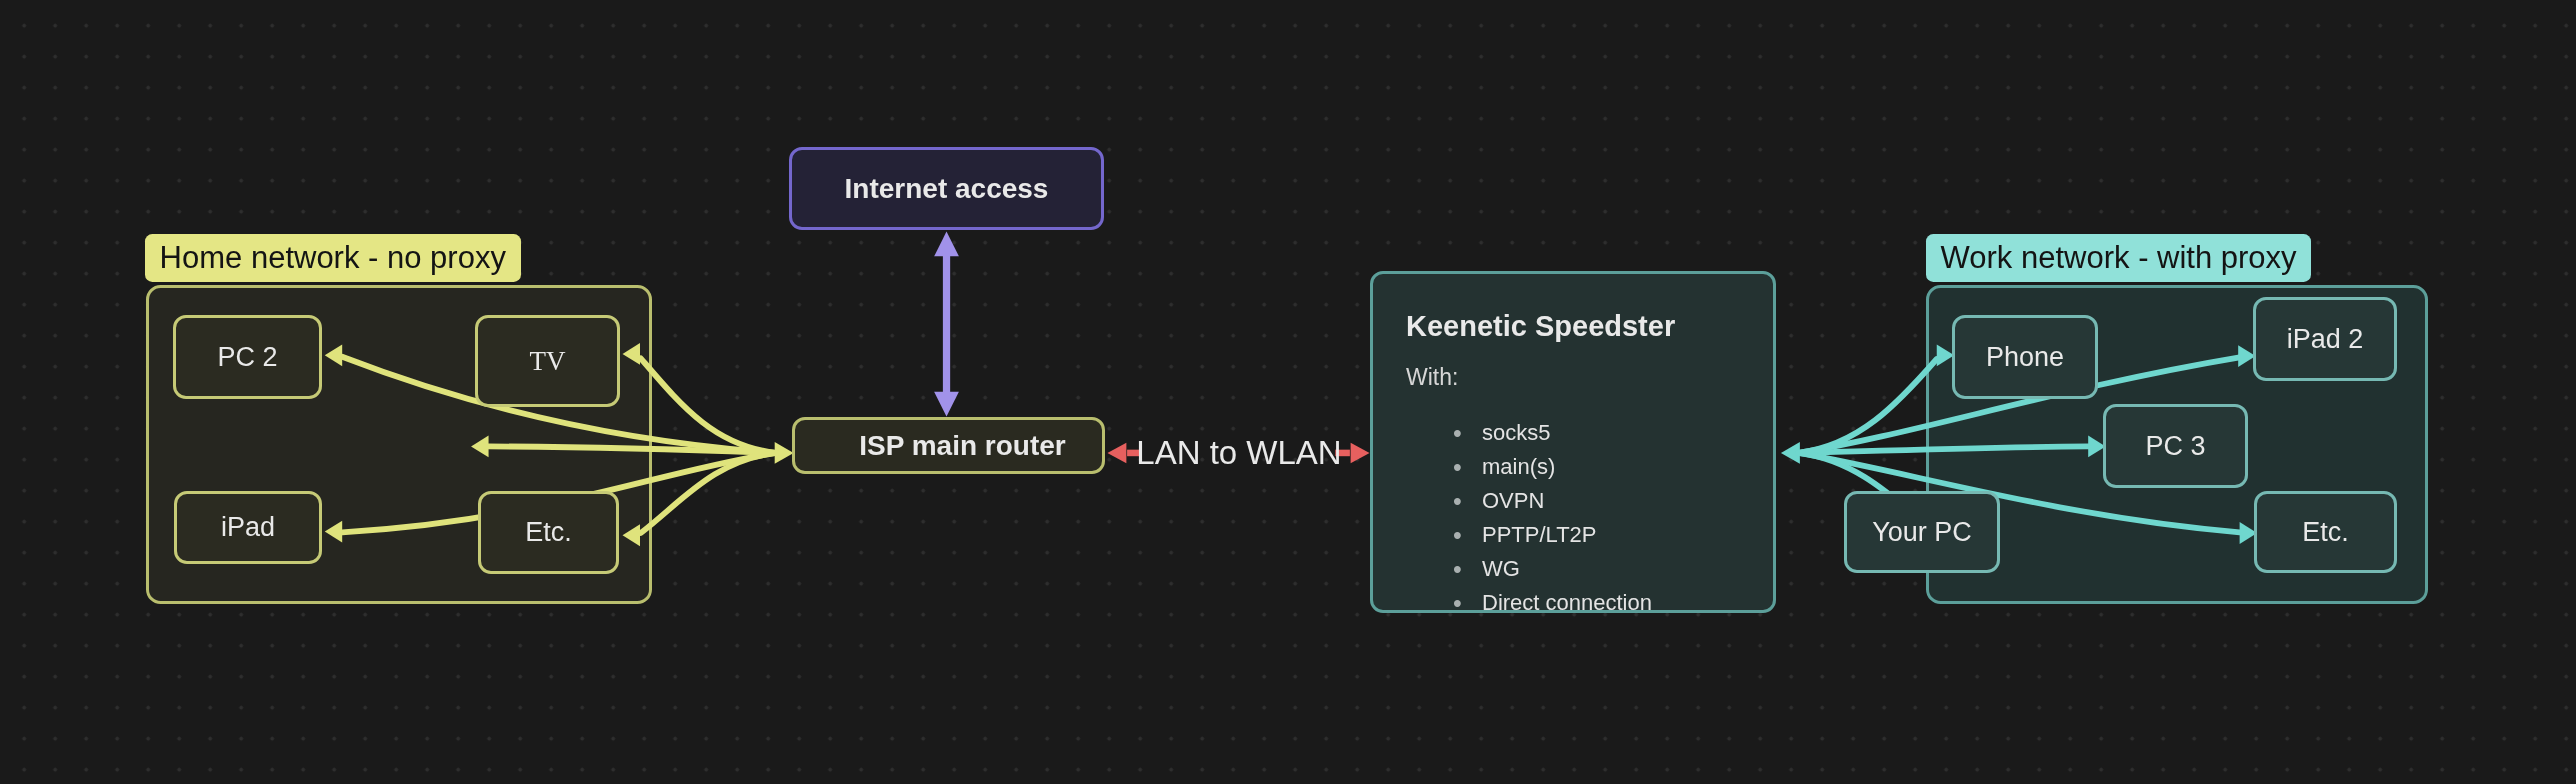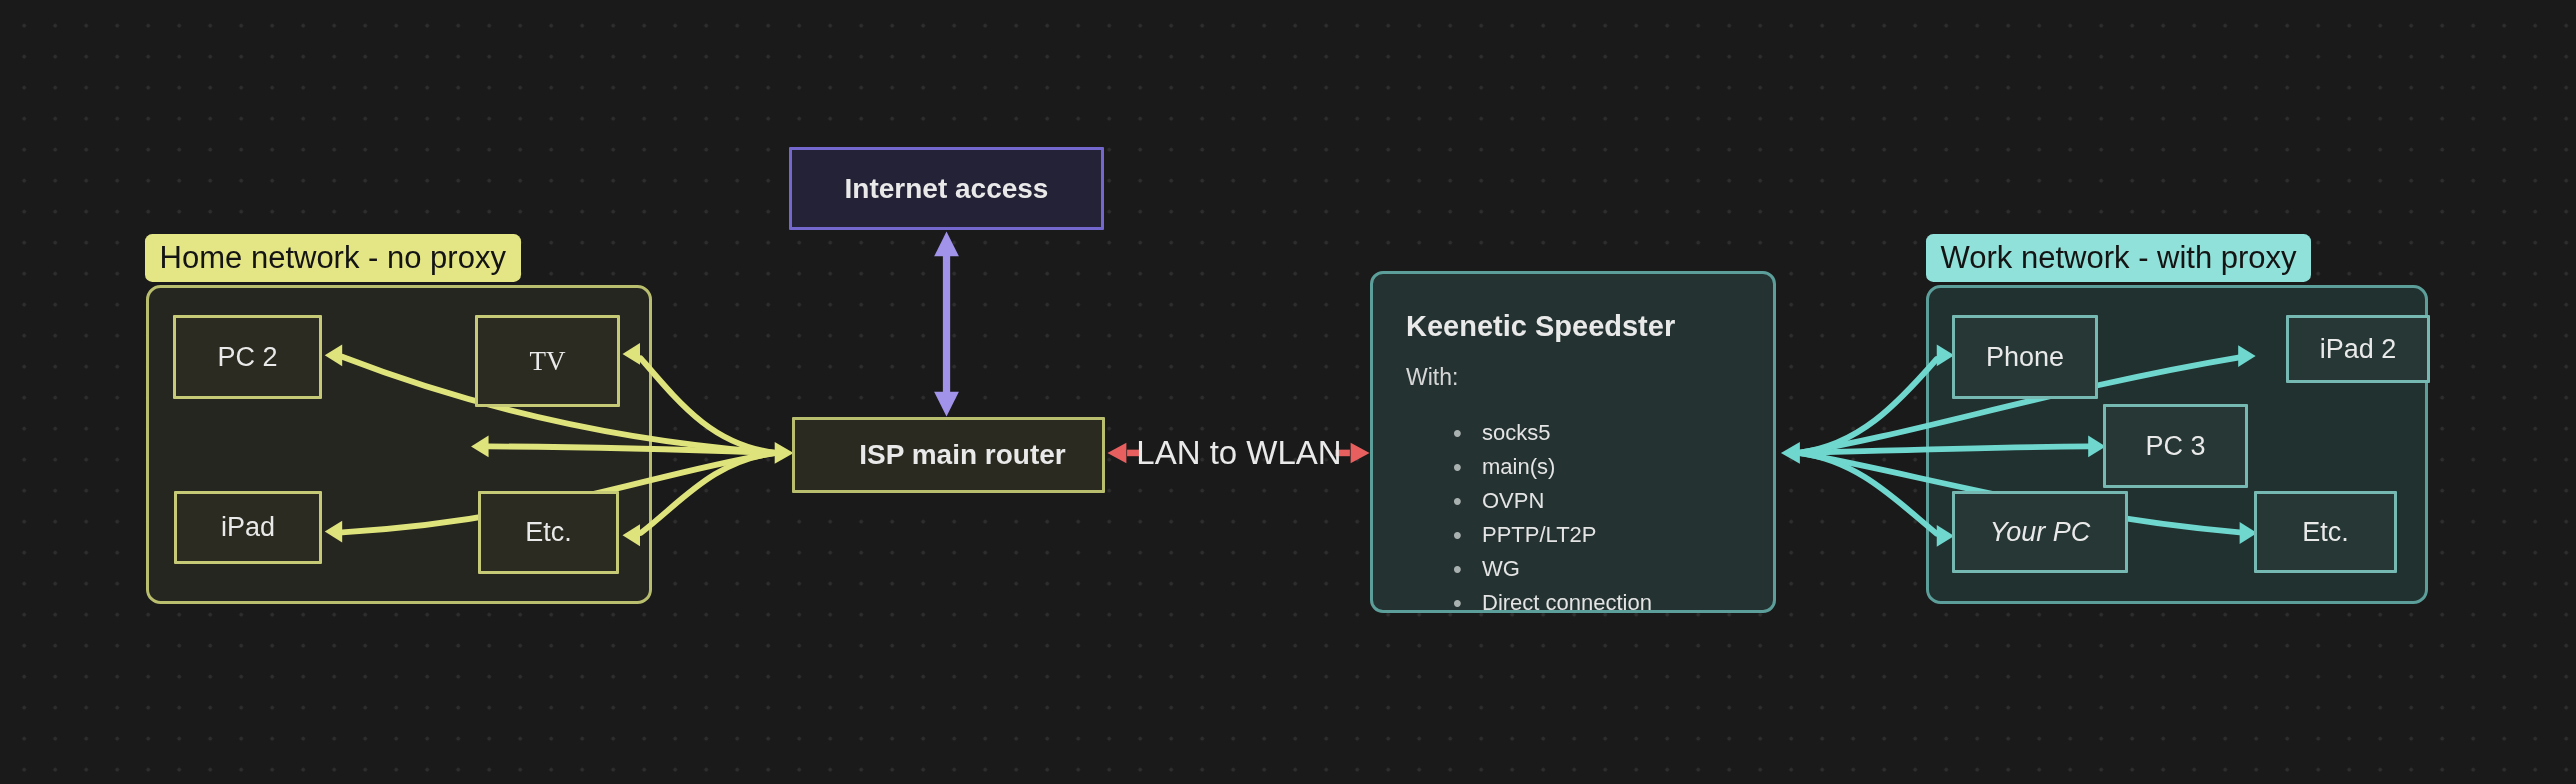--- a/index.html
+++ b/index.html
@@ -25,42 +25,42 @@
   .container.home{left:146px; top:285px; width:506px; height:319px; border-color:var(--yellow-dim); background:var(--home-fill);}
   .container.work{left:1926px; top:285px; width:502px; height:319px; border-color:var(--teal-dim); background:var(--work-fill);}
   .pill{
     position:absolute; display:inline-flex; align-items:center; height:48px; padding:0 14.6px;
     border-radius:7.3px; font-size:31px; font-weight:500; color:var(--label-text); white-space:nowrap;
   }
   .pill.home-pill{left:145px; top:234px; background:var(--home-label-bg);}
   .pill.work-pill{left:1926px; top:234px; background:var(--work-label-bg);}
   .node, .device{
     position:absolute; box-sizing:border-box; display:flex; align-items:center; justify-content:center;
-    border:3.6px solid; border-radius:1px; color:var(--text); white-space:nowrap;
+    border:3.6px solid; border-radius:13px; color:var(--text); white-space:nowrap;
   }
   .device{font-size:27px; font-weight:400;}
   .device.home-device{border-color:var(--yellow-node-border); background:var(--home-node-fill);}
   .device.work-device{border-color:var(--teal-node-border); background:var(--work-node-fill);}
   #dev-pc2{left:173px; top:315px; width:149px; height:84px;}
   #dev-tv{left:475px; top:315px; width:145px; height:92px;font-family:Liberation Serif, serif;}
   #dev-ps5{left:333px; top:404px; width:135px; height:83px;}
   #dev-ipad{left:174px; top:491px; width:148px; height:73px;}
   #dev-etc-home{left:478px; top:491px; width:141px; height:83px;}
   #dev-phone{left:1952px; top:315px; width:146px; height:84px;}
-  #dev-ipad2{left:2253px; top:315px; width:144px; height:68px;margin-left:33px;}
+  #dev-ipad2{left:2253px; top:297px; width:144px; height:84px;}
   #dev-pc3{left:2103px; top:404px; width:145px; height:84px;}
-  #dev-yourpc{left:1952px; top:491px; width:176px; height:82px;font-style:italic;}
+  #dev-yourpc{left:1844px; top:491px; width:156px; height:82px;}
   #dev-etc-work{left:2254px; top:491px; width:143px; height:82px;}
   #node-internet{
     left:789px; top:147px; width:315px; height:83px;
     border-color:var(--purple-border); background:var(--internet-fill);
     font-size:28px; font-weight:700;
   }
   #node-isp{
-    left:792px; top:417px; width:313px; height:76px;
+    left:792px; top:417px; width:313px; height:57px;
     border-color:var(--yellow-dim); background:var(--isp-fill);
     font-size:28px; font-weight:700;padding-left:28px;
   }
   #node-keenetic{
     position:absolute; box-sizing:border-box; left:1370px; top:271px; width:406px; height:342px;
     border:3.6px solid var(--teal-dim); background:var(--keenetic-fill); border-radius:13px;
     padding:35px 29px 0 33px; color:var(--text);
   }
   #node-keenetic .kn-title{font-size:29px; font-weight:700; line-height:35px;}
   #node-keenetic .kn-subtitle{margin-top:19px; font-size:23px; color:var(--text-dim); line-height:28px;}

